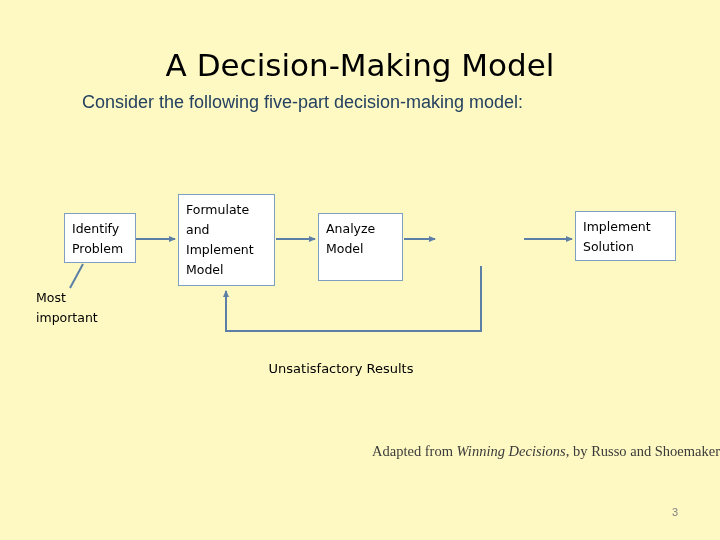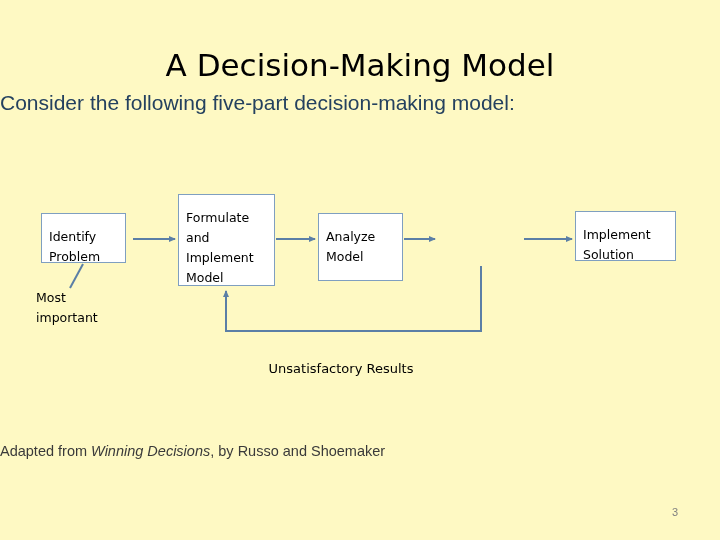--- a/index.html
+++ b/index.html
@@ -33,42 +33,43 @@
     font-weight: 400;
     color: #000000;
     letter-spacing: 0px;
     white-space: nowrap;
   }
   .slide-subtitle {
     position: absolute;
     left: 0;
     top: 90px;
     width: 605px;
+    text-align: center;
     font-family: "Liberation Sans", sans-serif;
-    font-size: 21px;
+    font-size: 18px;
     line-height: 25px;
     font-weight: 400;
     color: #24415f;
     white-space: nowrap;
   }
 
   
   .flow-box {
     position: absolute;
     box-sizing: border-box;
     border: 1px solid #7f9fc0;
     background: #ffffff;
     font-family: "DejaVu Sans", sans-serif;
     font-size: 12.5px;
     line-height: 20px;
     color: #000000;
-    padding: 13px 0 0 7px;
+    padding: 5px 0 0 7px;
     white-space: pre-line;
   }
-  #box-identify   { left: 41px;  top: 213px; width: 85px;  height: 50px; }
+  #box-identify   { left: 64px;  top: 213px; width: 72px;  height: 50px; }
   #box-formulate  { left: 178px; top: 194px; width: 97px;  height: 92px; }
   #box-analyze    { left: 318px; top: 213px; width: 85px;  height: 68px; }
   #box-test       { left: 438px; top: 213px; width: 85px;  height: 52px; }
   #box-implement  { left: 575px; top: 211px; width: 101px; height: 50px; }
 
   
   #connectors {
     position: absolute;
     left: 0;
     top: 0;
@@ -87,22 +88,22 @@
     white-space: pre-line;
   }
   #label-most       { left: 36px;  top: 288px; width: 110px; }
   #label-unsat      { left: 0;     top: 359px; width: 682px; text-align: center; font-size: 13px; }
 
   .credit {
     position: absolute;
     left: 0;
     top: 443px;
     width: 720px;
-    text-align: left;
-    font-family: Liberation Sans, sans-serif;
+    text-align: right;
+    font-family: Liberation Serif, serif;
     font-size: 14.5px;
     color: #3a3a3a;
     white-space: nowrap;
   }
   .credit em { font-style: italic; }
 
   .page-number {
     position: absolute;
     right: 42px;
     top: 506px;

